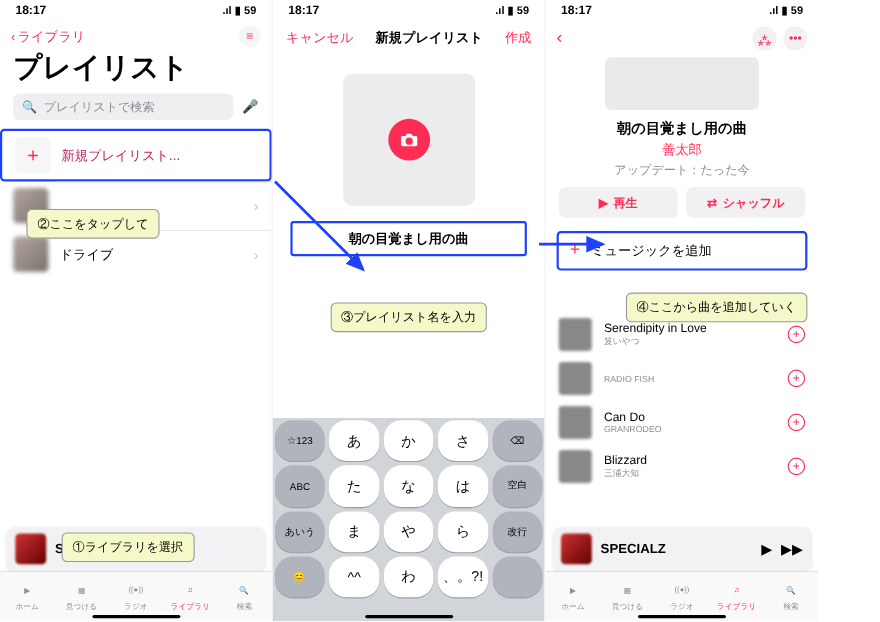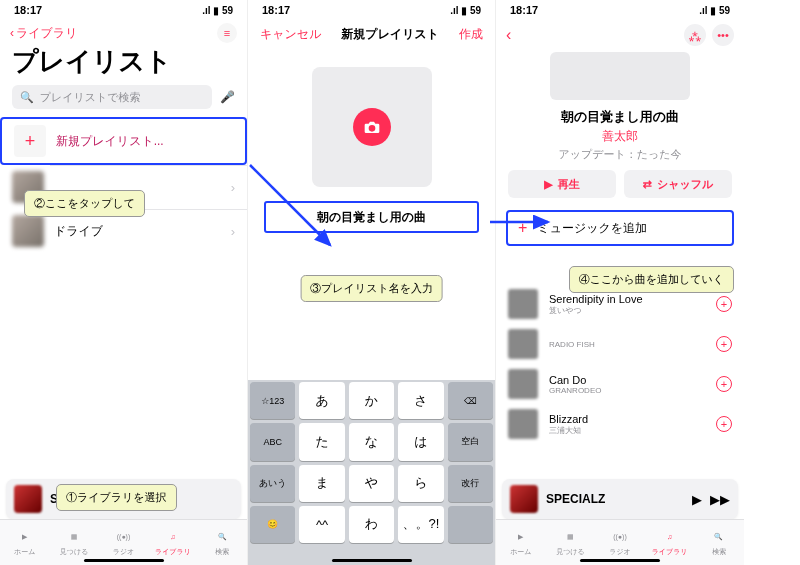--- a/index.html
+++ b/index.html
@@ -46,21 +46,21 @@
 
   
   .nav2 { display: flex; align-items: center; justify-content: space-between; padding: 6px 12px; font-size: 12px; }
   .nav2 .cancel, .nav2 .create { color: #ff2d55; }
   .nav2 .t { font-weight: 600; text-align: right; }
   .art-box { width: 120px; height: 120px; background: #ececee; border-radius: 8px; margin: 18px auto 14px; display: flex; align-items: center; justify-content: center; }
   .cam { width: 38px; height: 38px; border-radius: 50%; background: #ff2d55; display:flex; align-items:center; justify-content:center; color:#fff; }
   .name-field { margin: 0 16px; height: 32px; border: 2px solid #2040ff; border-radius: 3px; display:flex; align-items:center; padding: 0 8px; font-size: 12px; font-weight:600; justify-content:center; text-align:center; }
   .kbd { position:absolute; bottom:0; left:0; right:0; height:185px; background:#d1d4d9; display:flex; flex-direction:column; padding-bottom:20px;}
   .krow { display:flex; flex:1; }
-  .kkey { flex:1; margin:2px; background:#fff; border-radius:4px; display:flex; align-items:center; justify-content:center; font-size:13px; box-shadow: 0 1px 0 rgba(0,0,0,0.25);}
+  .kkey { flex:1; margin:2px; background:#fff; border-radius:16px; display:flex; align-items:center; justify-content:center; font-size:13px; box-shadow: 0 1px 0 rgba(0,0,0,0.25);}
   .kkey.fn { background:#b0b5bd; font-size:9px; }
 
   
   .p3-top { padding: 4px 10px; display:flex; justify-content:space-between; align-items:center; }
   .p3-top .left { color:#ff2d55; font-size:16px; }
   .p3-top .right { display:flex; gap:6px; }
   .circ { width:22px; height:22px; border-radius:50%; background:#f1f1f3; display:flex; align-items:center; justify-content:center; color:#ff2d55; font-size:11px; }
   .p3-art { width: 140px; height: 48px; background:#eaeaec; border-radius:6px; margin: 2px auto 8px; }
   .p3-title { text-align:center; font-weight:700; font-size:13px; }
   .p3-author { text-align:center; color:#ff2d55; font-size:12px; margin-top:2px;}

